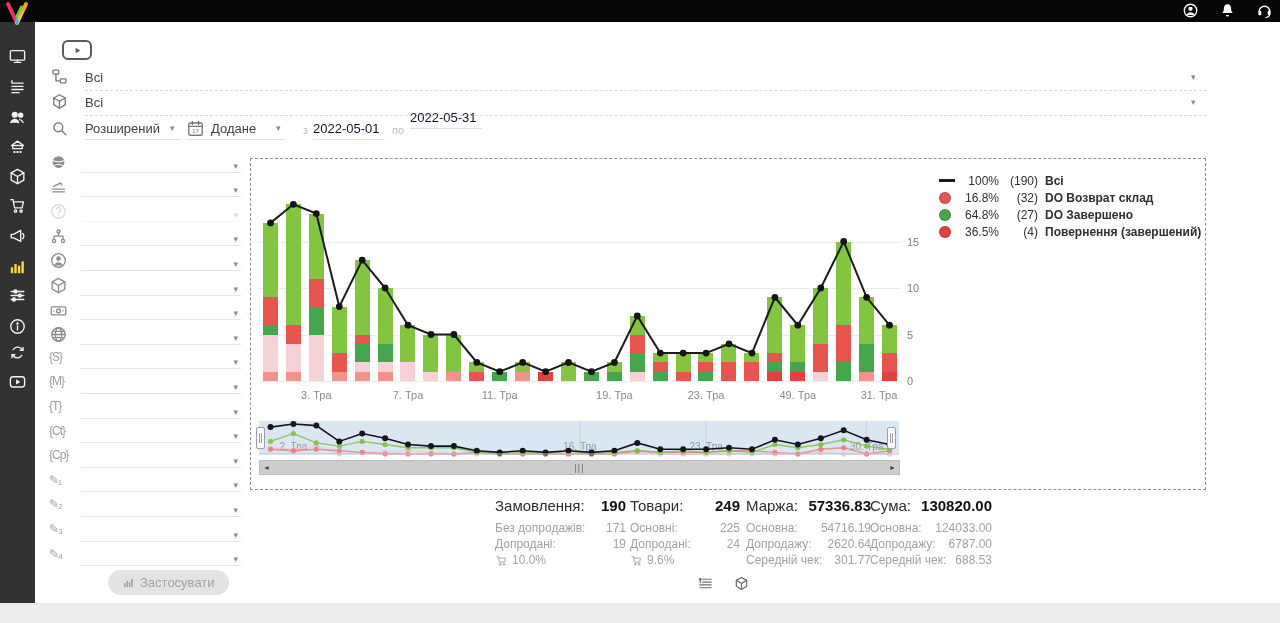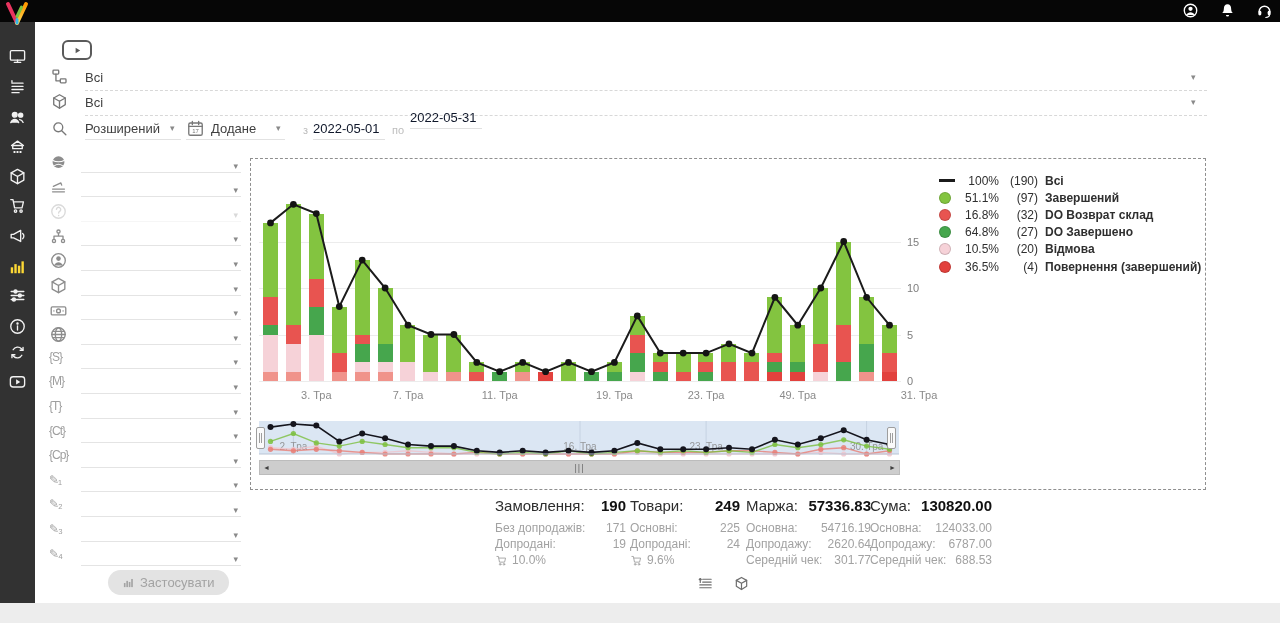--- a/index.html
+++ b/index.html
@@ -634,51 +634,39 @@
       <circle cx="584.7" cy="82.5" r="3.4" fill="#141414"></circle>
       <circle cx="607.6" cy="138.3" r="3.4" fill="#141414"></circle>
       <circle cx="630.5" cy="166.2" r="3.4" fill="#141414"></circle>
     </svg>
     <span class="x-label" style="left:65.3px;top:230px">3. Тра</span>
     <span class="x-label" style="left:157.0px;top:230px">7. Тра</span>
     <span class="x-label" style="left:248.7px;top:230px">11. Тра</span>
     <span class="x-label" style="left:363.4px;top:230px">19. Тра</span>
     <span class="x-label" style="left:455.1px;top:230px">23. Тра</span>
     <span class="x-label" style="left:546.8px;top:230px">49. Тра</span>
-    <span class="x-label" style="left:668px;top:230px">31. Тра</span>
+    <span class="x-label" style="left:628px;top:230px">31. Тра</span>
     <div class="legend">
       <div class="lg-row">
      <span class="lg-line" style=""></span>
      <span class="lg-pct">100%</span>
      <span class="lg-cnt">(190)</span>
      <span class="lg-label">Всі</span>
       </div>
       <div class="lg-row">
-     <span class="lg-dot" style="background:#83c440;border:1px solid rgba(0,0,0,.15)"></span>
-     <span class="lg-pct">51.1%</span>
-     <span class="lg-cnt">(97)</span>
-     <span class="lg-label">Завершений</span>
-      </div>
-      <div class="lg-row">
      <span class="lg-dot" style="background:#e85450;border:1px solid rgba(0,0,0,.15)"></span>
      <span class="lg-pct">16.8%</span>
      <span class="lg-cnt">(32)</span>
      <span class="lg-label">DO Возврат склад</span>
       </div>
       <div class="lg-row">
      <span class="lg-dot" style="background:#46a64d;border:1px solid rgba(0,0,0,.15)"></span>
      <span class="lg-pct">64.8%</span>
      <span class="lg-cnt">(27)</span>
      <span class="lg-label">DO Завершено</span>
-      </div>
-      <div class="lg-row">
-     <span class="lg-dot" style="background:#f6d2d8;border:1px solid rgba(0,0,0,.15)"></span>
-     <span class="lg-pct">10.5%</span>
-     <span class="lg-cnt">(20)</span>
-     <span class="lg-label">Відмова</span>
       </div>
       <div class="lg-row">
      <span class="lg-dot" style="background:#e2413d;border:1px solid rgba(0,0,0,.15)"></span>
      <span class="lg-pct">36.5%</span>
      <span class="lg-cnt">(4)</span>
      <span class="lg-label">Повернення (завершений)</span>
       </div>
     </div>
     <svg class="minimap" width="640" height="36">
   <rect x="0" y="0" width="640" height="33" fill="#dbe6f3"></rect>

